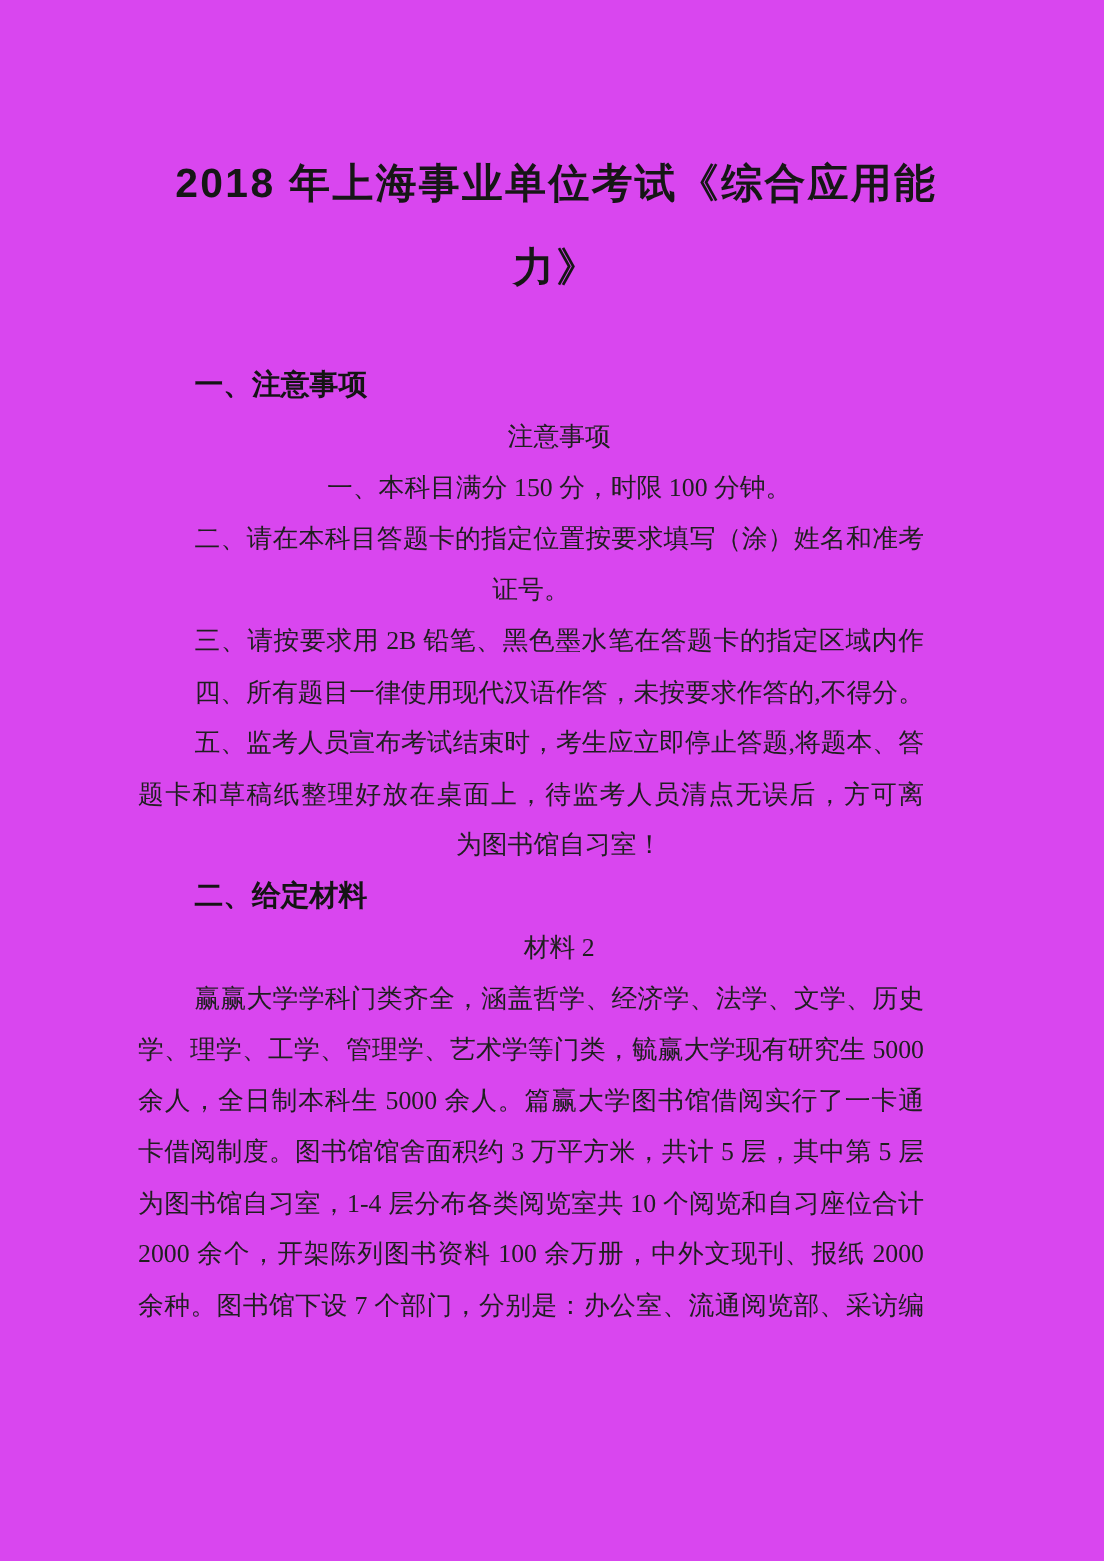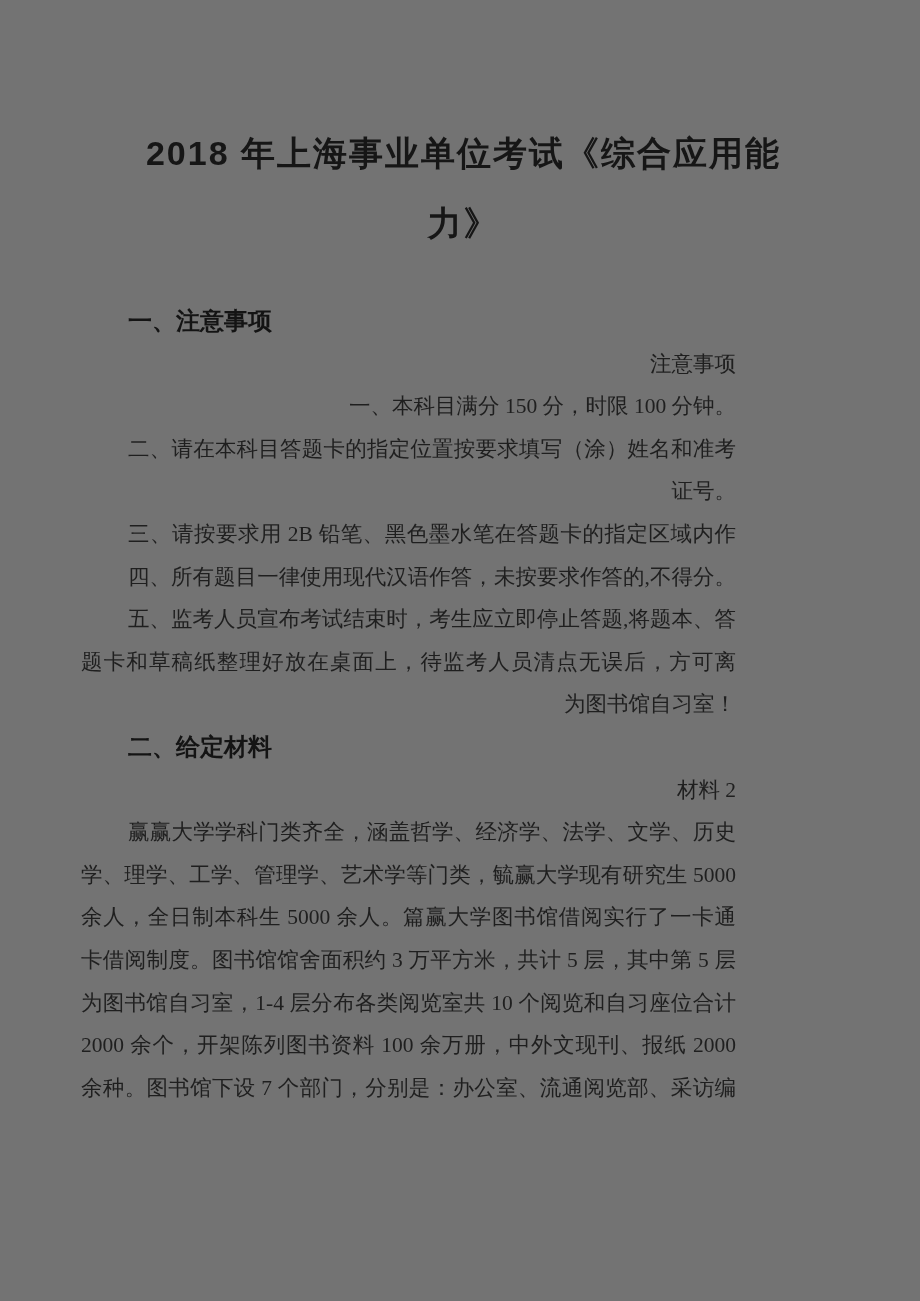--- a/index.html
+++ b/index.html
@@ -4,59 +4,59 @@
 <style>
   html, body {
     margin: 0;
     padding: 0;
     background: #ffffff;
   }
   .page {
     position: relative;
     width: 920px;
     height: 1301px;
-    background: #737373;
+    background: #d946ef;
     overflow: hidden;
     color: #1d1d1d;
   }
   .doc-title {
     margin: 118px 128px 0 135px;
     text-align: center;
     font-family: "Liberation Sans", "DejaVu Sans", sans-serif;
     font-weight: bold;
     font-size: 34px;
     line-height: 70px;
     letter-spacing: 2px;
     color: #161616;
   }
   .doc-title .title-line {
     display: block;
   }
   .doc-body {
-    margin: 42px 130px 0 81px;
+    margin: 42px 130px 0 115px;
     width: 655px;
     font-family: "Liberation Serif", "DejaVu Serif", serif;
     font-size: 21.5px;
     color: #1f1f1f;
   }
   .doc-body .heading {
     font-family: "Liberation Sans", "DejaVu Sans", sans-serif;
     font-weight: bold;
     font-size: 24px;
     line-height: 42.6px;
     height: 42.6px;
     text-indent: 47px;
     color: #141414;
     overflow: hidden;
   }
   .doc-body .line {
     line-height: 42.6px;
     height: 42.6px;
     overflow: hidden;
-    text-align: right;
+    text-align: center;
   }
   .doc-body .line.indent {
     text-indent: 47px;
   }
   .doc-body .line.fill {
     text-align: justify;
     text-align-last: justify;
     text-justify: inter-character;
   }
 </style>

